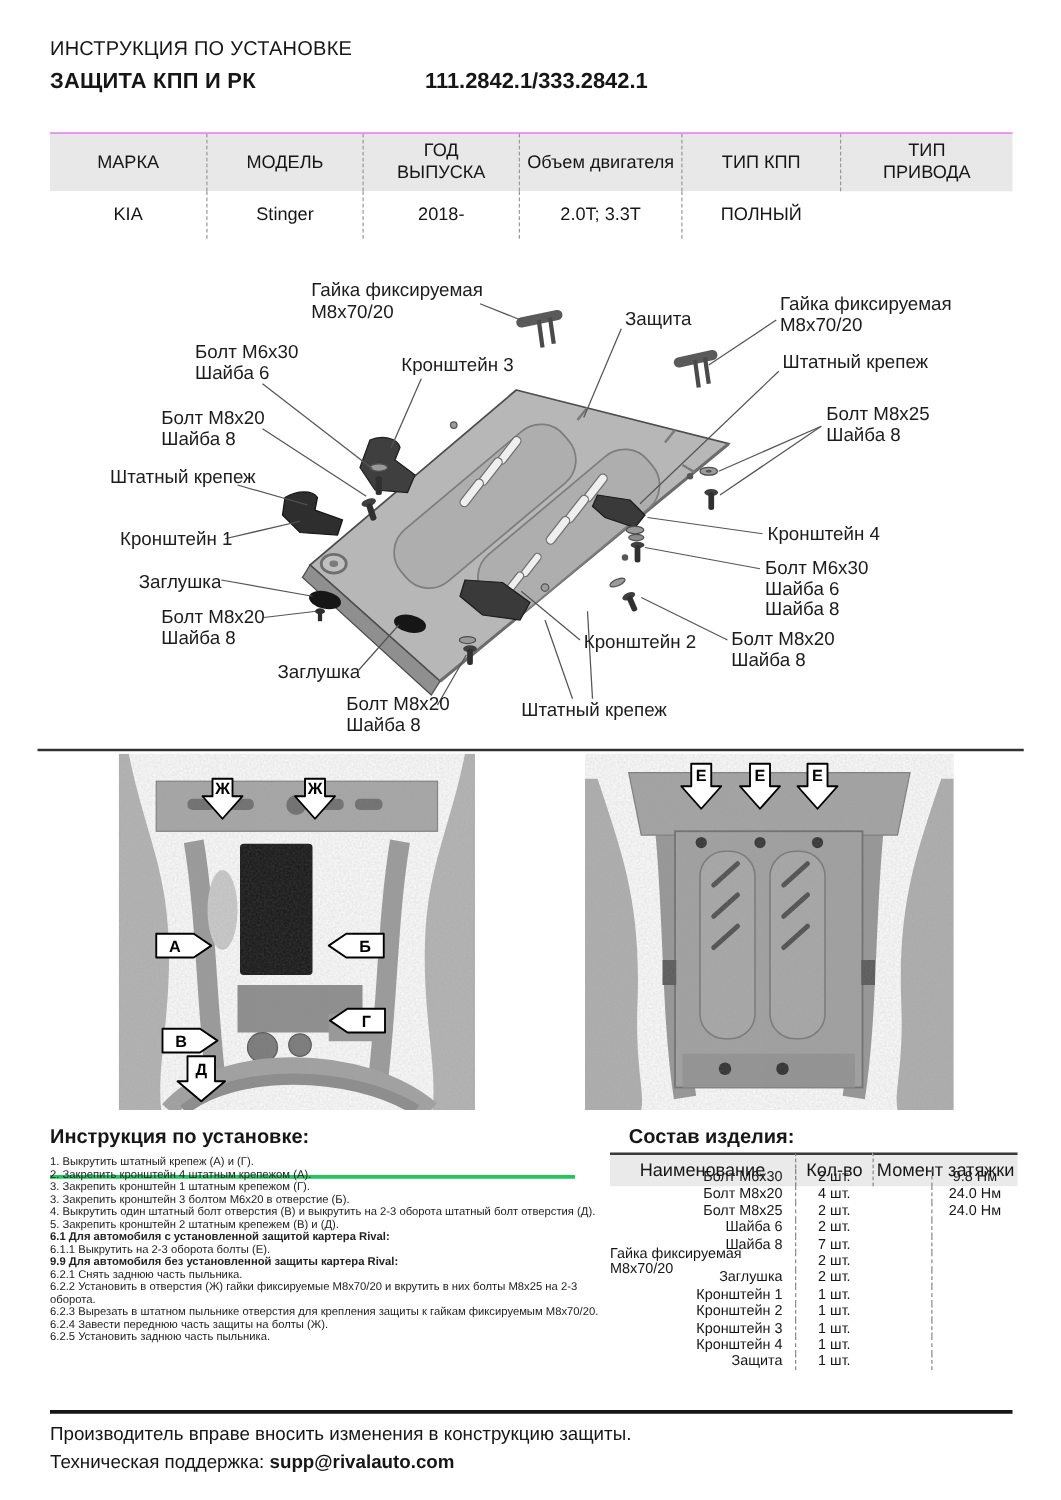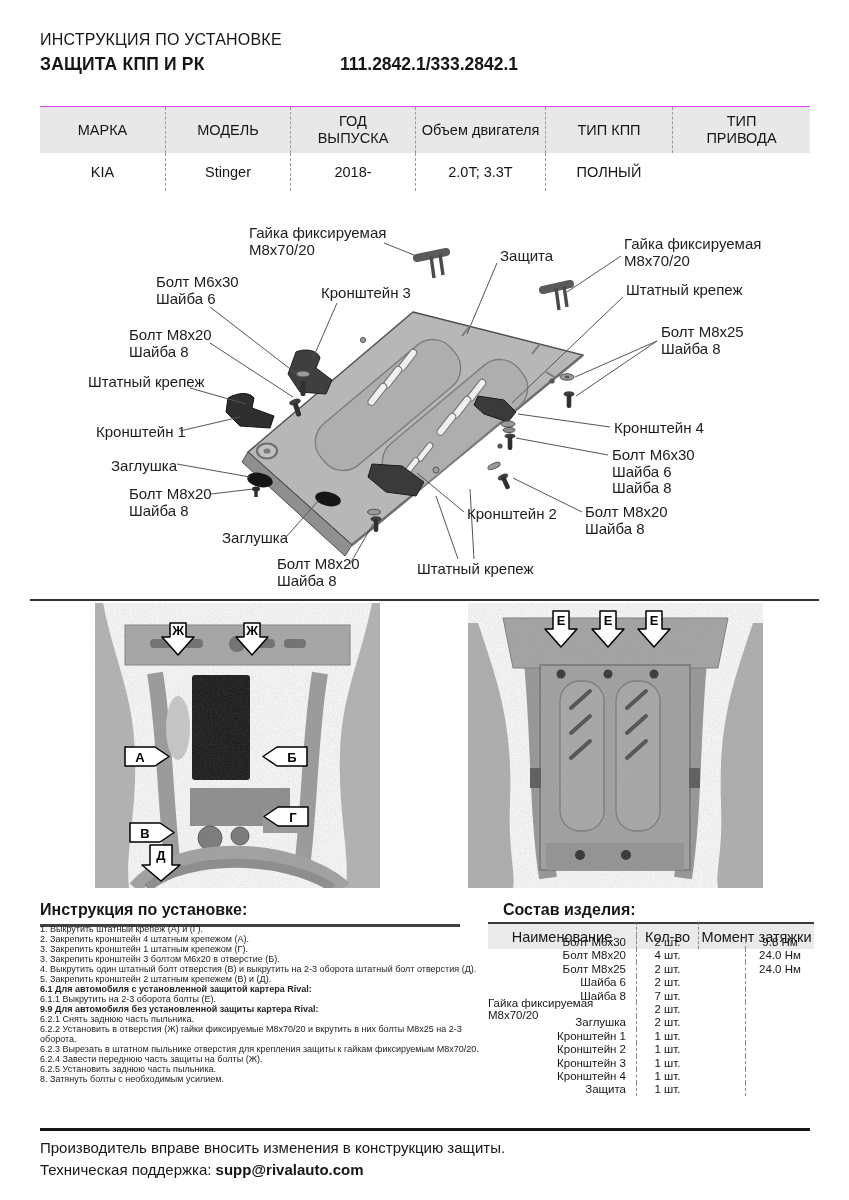--- a/index.html
+++ b/index.html
@@ -25,21 +25,21 @@
   
   .diagram-svg{position:absolute;left:0;top:205px;}
   .dlabel{position:absolute;font-size:15px;line-height:16.5px;color:#1c1c1c;white-space:nowrap;}
 
   
   .photo{position:absolute;}
   .rule{position:absolute;background:#333;}
 
   
   .inst-head{position:absolute;left:40px;top:901px;width:420px;font-size:16px;font-weight:bold;
-             padding-bottom:5px;border-bottom:3px solid #404040;}
+             padding-bottom:21px;border-bottom:3px solid #22c55e;}
   .steps{position:absolute;left:40px;top:924px;width:458px;font-size:9px;line-height:10px;color:#222;}
   .step{margin:0;}
   .step.bold{font-weight:bold;}
 
   
   .parts-head{position:absolute;left:503px;top:901px;font-size:16px;font-weight:bold;}
   .ptable{position:absolute;left:488px;top:922px;width:326px;
           display:grid;grid-template-columns:148px 62px 116px;grid-auto-rows:13.4px;}
   .pcell{font-size:11.5px;display:flex;align-items:center;}
   .pcell.sep{border-left:1px dashed #8a8a8a;}
@@ -353,21 +353,20 @@
       <div class="step">4. Выкрутить один штатный болт отверстия (В) и выкрутить на 2-3 оборота штатный болт отверстия (Д).</div>
       <div class="step">5. Закрепить кронштейн 2 штатным крепежем (В) и (Д).</div>
       <div class="step bold">6.1 Для автомобиля с установленной защитой картера Rival:</div>
       <div class="step">6.1.1 Выкрутить на 2-3 оборота болты (Е).</div>
       <div class="step bold">9.9 Для автомобиля без установленной защиты картера Rival:</div>
       <div class="step">6.2.1 Снять заднюю часть пыльника.</div>
       <div class="step">6.2.2 Установить в отверстия (Ж) гайки фиксируемые М8х70/20 и вкрутить в них болты М8х25 на 2-3 оборота.</div>
       <div class="step">6.2.3 Вырезать в штатном пыльнике отверстия для крепления защиты к гайкам фиксируемым М8х70/20.</div>
       <div class="step">6.2.4 Завести переднюю часть защиты на болты (Ж).</div>
       <div class="step">6.2.5 Установить заднюю часть пыльника.</div>
-      <div class="step">8. Затянуть болты с необходимым усилием.</div>
     </div>
 
   <div class="parts-head">Состав изделия:</div>
   <div class="ptable" id="parts-table">
       <div class="pcell phead">Наименование</div>
       <div class="pcell phead sep">Кол-во</div>
       <div class="pcell phead sep">Момент затяжки</div>
       <div class="pcell pname">Болт М6х30</div>
       <div class="pcell pqty sep">2 шт.</div>
       <div class="pcell ptq sep">9.8 Нм</div>

